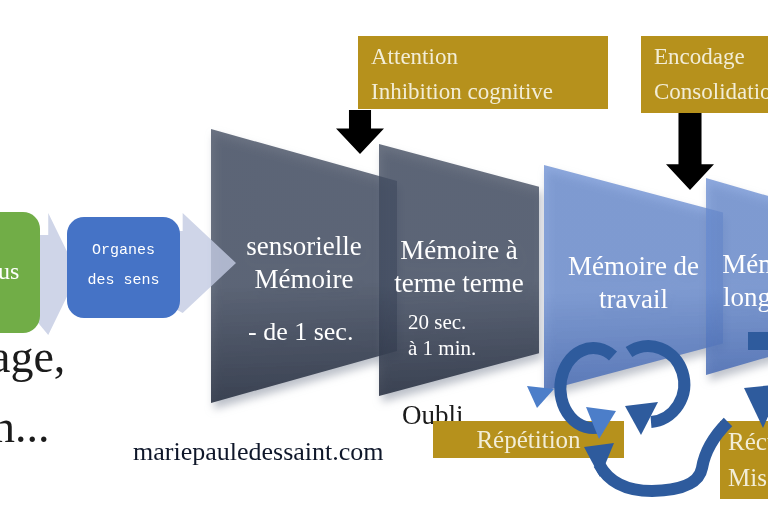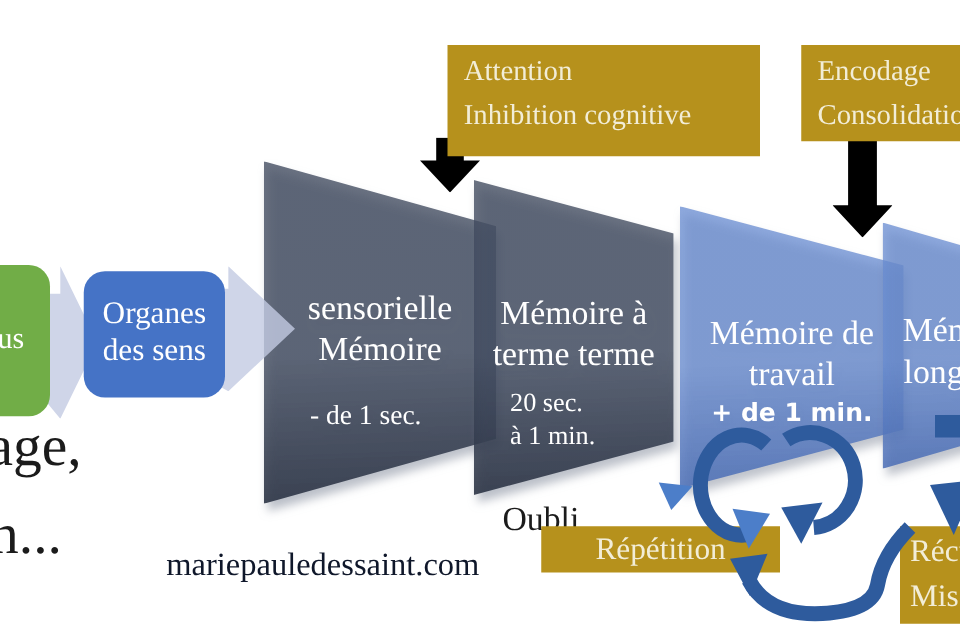--- a/index.html
+++ b/index.html
@@ -21,21 +21,21 @@
   
   .down-arrow{background:#000;z-index:22;}
 
   
   .stage-wrap{z-index:10;filter:drop-shadow(3px 6px 4px rgba(115,123,142,0.55));}
   .stage-bg{position:absolute;left:0;top:0;width:100%;height:100%;}
   .stage-bg.gray{background:linear-gradient(178deg, rgba(64,74,94,0.78) 55%, rgba(45,53,70,0.9) 97%);}
   .stage-bg.bluestage{background:linear-gradient(178deg, rgba(103,139,209,0.75) 55%, rgba(74,109,181,0.85) 97%);}
   .stage-title{position:absolute;left:0;right:0;text-align:center;color:#fff;
                font-size:27px;line-height:33px;}
-  .stage-duration{position:absolute;color:#fff;font-size:22px;line-height:27px;}
+  .stage-duration{position:absolute;color:#fff;font-size:26px;line-height:27px;}
   .stage-duration.sans{font-family:"DejaVu Sans","Liberation Sans",sans-serif;
                        font-weight:bold;font-size:20px;text-align:center;left:0;right:0;}
 
   
   .round-box{border-radius:17px;z-index:25;}
   .chevron{background:var(--chev);z-index:15;
            clip-path:polygon(0 18%,38% 18%,38% 0,100% 50%,38% 100%,0 82%);}
 
   
   .repetition{width:191px;height:37px;text-align:center;line-height:37px;padding:0;font-size:25px;}
@@ -69,45 +69,44 @@
     <div>à 1 min.</div>
   </div>
 </div>
 
 <div class="abs stage-wrap" style="left:544px;top:165px;width:179px;height:226px;">
   <div class="stage-bg bluestage" style="clip-path:polygon(0 0,100% 21%,100% 79%,0 100%);"></div>
   <div class="stage-title" style="top:85px;">
     <div>Mémoire de</div>
     <div>travail</div>
   </div>
-  <div class="stage-duration sans" style="top:152px;">+ de 1 min.</div>
 </div>
 
 <div class="abs stage-wrap" style="left:706px;top:178px;width:150px;height:197px;">
   <div class="stage-bg bluestage" style="clip-path:polygon(0 0,100% 22%,100% 78%,0 100%);"></div>
   <div class="stage-title" style="top:70px;">
     <div>Mémoire à</div>
     <div>long terme</div>
   </div>
 </div>
 
 <div class="abs chevron" style="left:30px;top:213px;width:48px;height:122px;"></div>
 <div class="abs chevron" style="left:150px;top:213px;width:86px;height:100px;"></div>
 
 <div class="abs round-box" style="left:-55px;top:212px;width:95px;height:121px;background:var(--green);">
   <span class="abs" style="left:53px;top:46px;color:#fff;font-size:24px;">us</span>
 </div>
 
 <div class="abs round-box" style="left:67px;top:217px;width:113px;height:101px;background:var(--blue);
-            color:#fff;font-size:25px;line-height:30px;text-align:center;padding-top:19px;">
+            color:#fff;font-size:15px;line-height:30px;text-align:center;padding-top:19px;font-family:Liberation Mono, monospace;">
   <div>Organes</div>
   <div>des sens</div>
 </div>
 
-<div class="abs gold-box" style="left:358px;top:36px;width:250px;height:89px;">
+<div class="abs gold-box" style="left:358px;top:36px;width:250px;height:73px;">
   <div>Attention</div>
   <div>Inhibition cognitive</div>
 </div>
 
 <div class="abs gold-box" style="left:641px;top:36px;width:170px;height:77px;">
   <div>Encodage</div>
   <div>Consolidation</div>
 </div>
 
 <div class="abs down-arrow" style="left:336px;top:110px;width:48px;height:44px;

